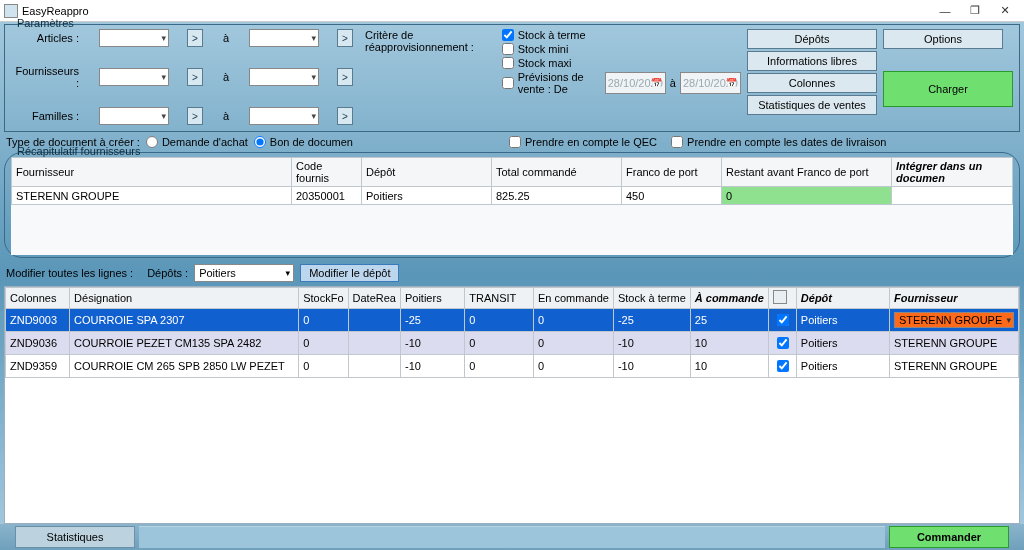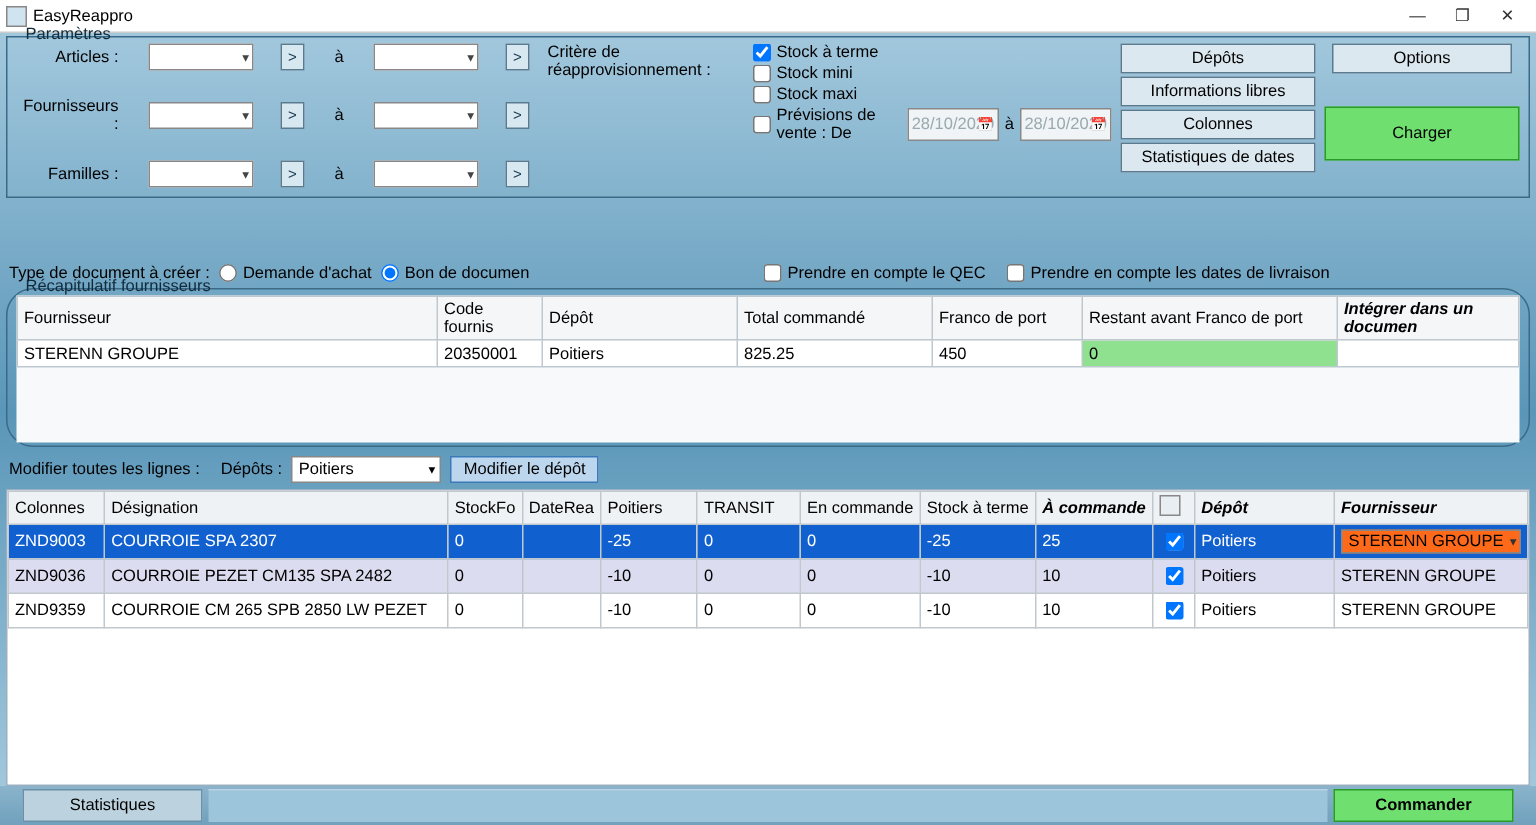--- a/index.html
+++ b/index.html
@@ -27,23 +27,23 @@
     .criteria .crit-title { margin-bottom: 2px; }
     .check { display: flex; align-items: center; gap: 4px; }
     .check input { width: 12px; height: 12px; margin:0; }
     .dateinput { width: 70px; height: 18px; border: 1px solid #888; background: #f0f4f6; color: #9aa8b0; padding: 10px 2px; display: inline-flex; align-items: center; position: relative; }
     .dateinput::after { content: "📅"; font-size: 9px; position: absolute; right: 2px; }
 
     .side-btns { display: flex; flex-direction: column; gap: 2px; }
     .btn { height: 20px; min-width: 130px; background: #dbe8ef; border: 1px solid #5a7a90; display: flex; align-items: center; justify-content: center; cursor: pointer; }
     .btn-opt { min-width: 120px; }
     .btn-green { background: #6fe06f; border: 1px solid #2a9a2a; height: 36px; font-weight: normal; }
-    .right-col { display: flex; flex-direction: column; gap: 4px; align-items: center; width: 130px; }
-
-    .doctype-row { display: flex; align-items: center; gap: 6px; padding: 2px 6px; margin-top: 40px; }
+    .right-col { display: flex; flex-direction: column; gap: 4px; align-items: flex-start; width: 130px; }
+
+    .doctype-row { display: flex; align-items: center; gap: 6px; padding: 2px 6px; }
     .qec-row { display: flex; align-items: center; gap: 14px; margin-left: 150px; }
 
     
     .recap-table { width: 100%; border-collapse: collapse; background: #fff; }
     .recap-table th, .recap-table td { border: 1px solid #bfc8ce; padding: 2px 4px; text-align: left; height: 18px; font-weight: normal; }
     .recap-table th { background: #f4f6f8; }
     .restant-cell { background: #8fe08f; }
     .recap-body { height: 50px; background: #f7f9fa; }
 
     
@@ -134,21 +134,21 @@
             <span class="dateinput">28/10/2020</span>
           </label>
         </div>
       </div>
     </div>
 
     <div class="side-btns">
       <div class="btn">Dépôts</div>
       <div class="btn">Informations libres</div>
       <div class="btn">Colonnes</div>
-      <div class="btn">Statistiques de dates</div>
+      <div class="btn">Statistiques de ventes</div>
     </div>
 
     <div class="right-col">
       <div class="btn btn-opt">Options</div>
       <div style="height:14px;"></div>
       <div class="btn btn-green">Charger</div>
     </div>
   </div>
 </div>
 

